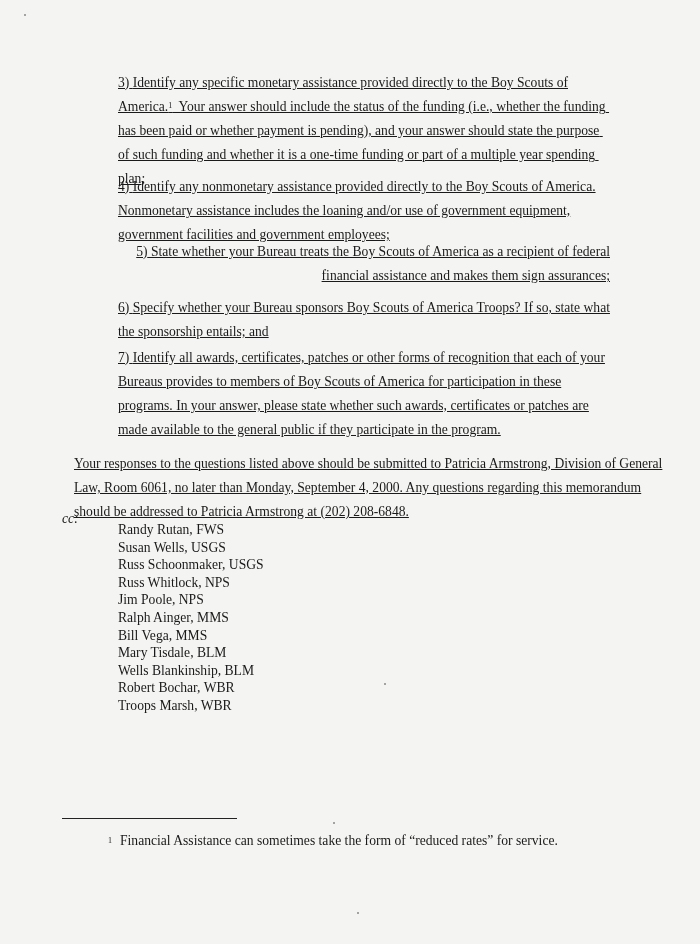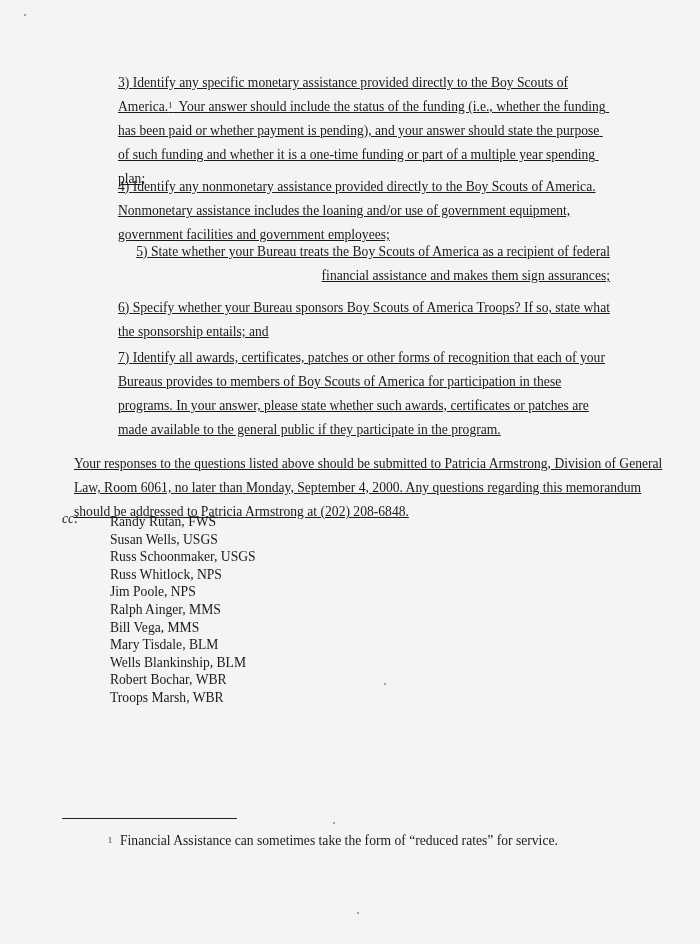--- a/index.html
+++ b/index.html
@@ -46,21 +46,21 @@
       position: absolute;
       top: 510px;
       left: 62px;
       line-height: 17.6px;
       font-style: italic;
     }
     .cc-list {
       position: absolute;
       top: 509px;
       left: 106px;
-      margin: 4px;
+      margin: 12px;
       padding: 0;
       list-style: none;
       line-height: 17.6px;
     }
     .cc-list li {
       white-space: nowrap;
     }
     .fn-rule {
       position: absolute;
       top: 818px;

